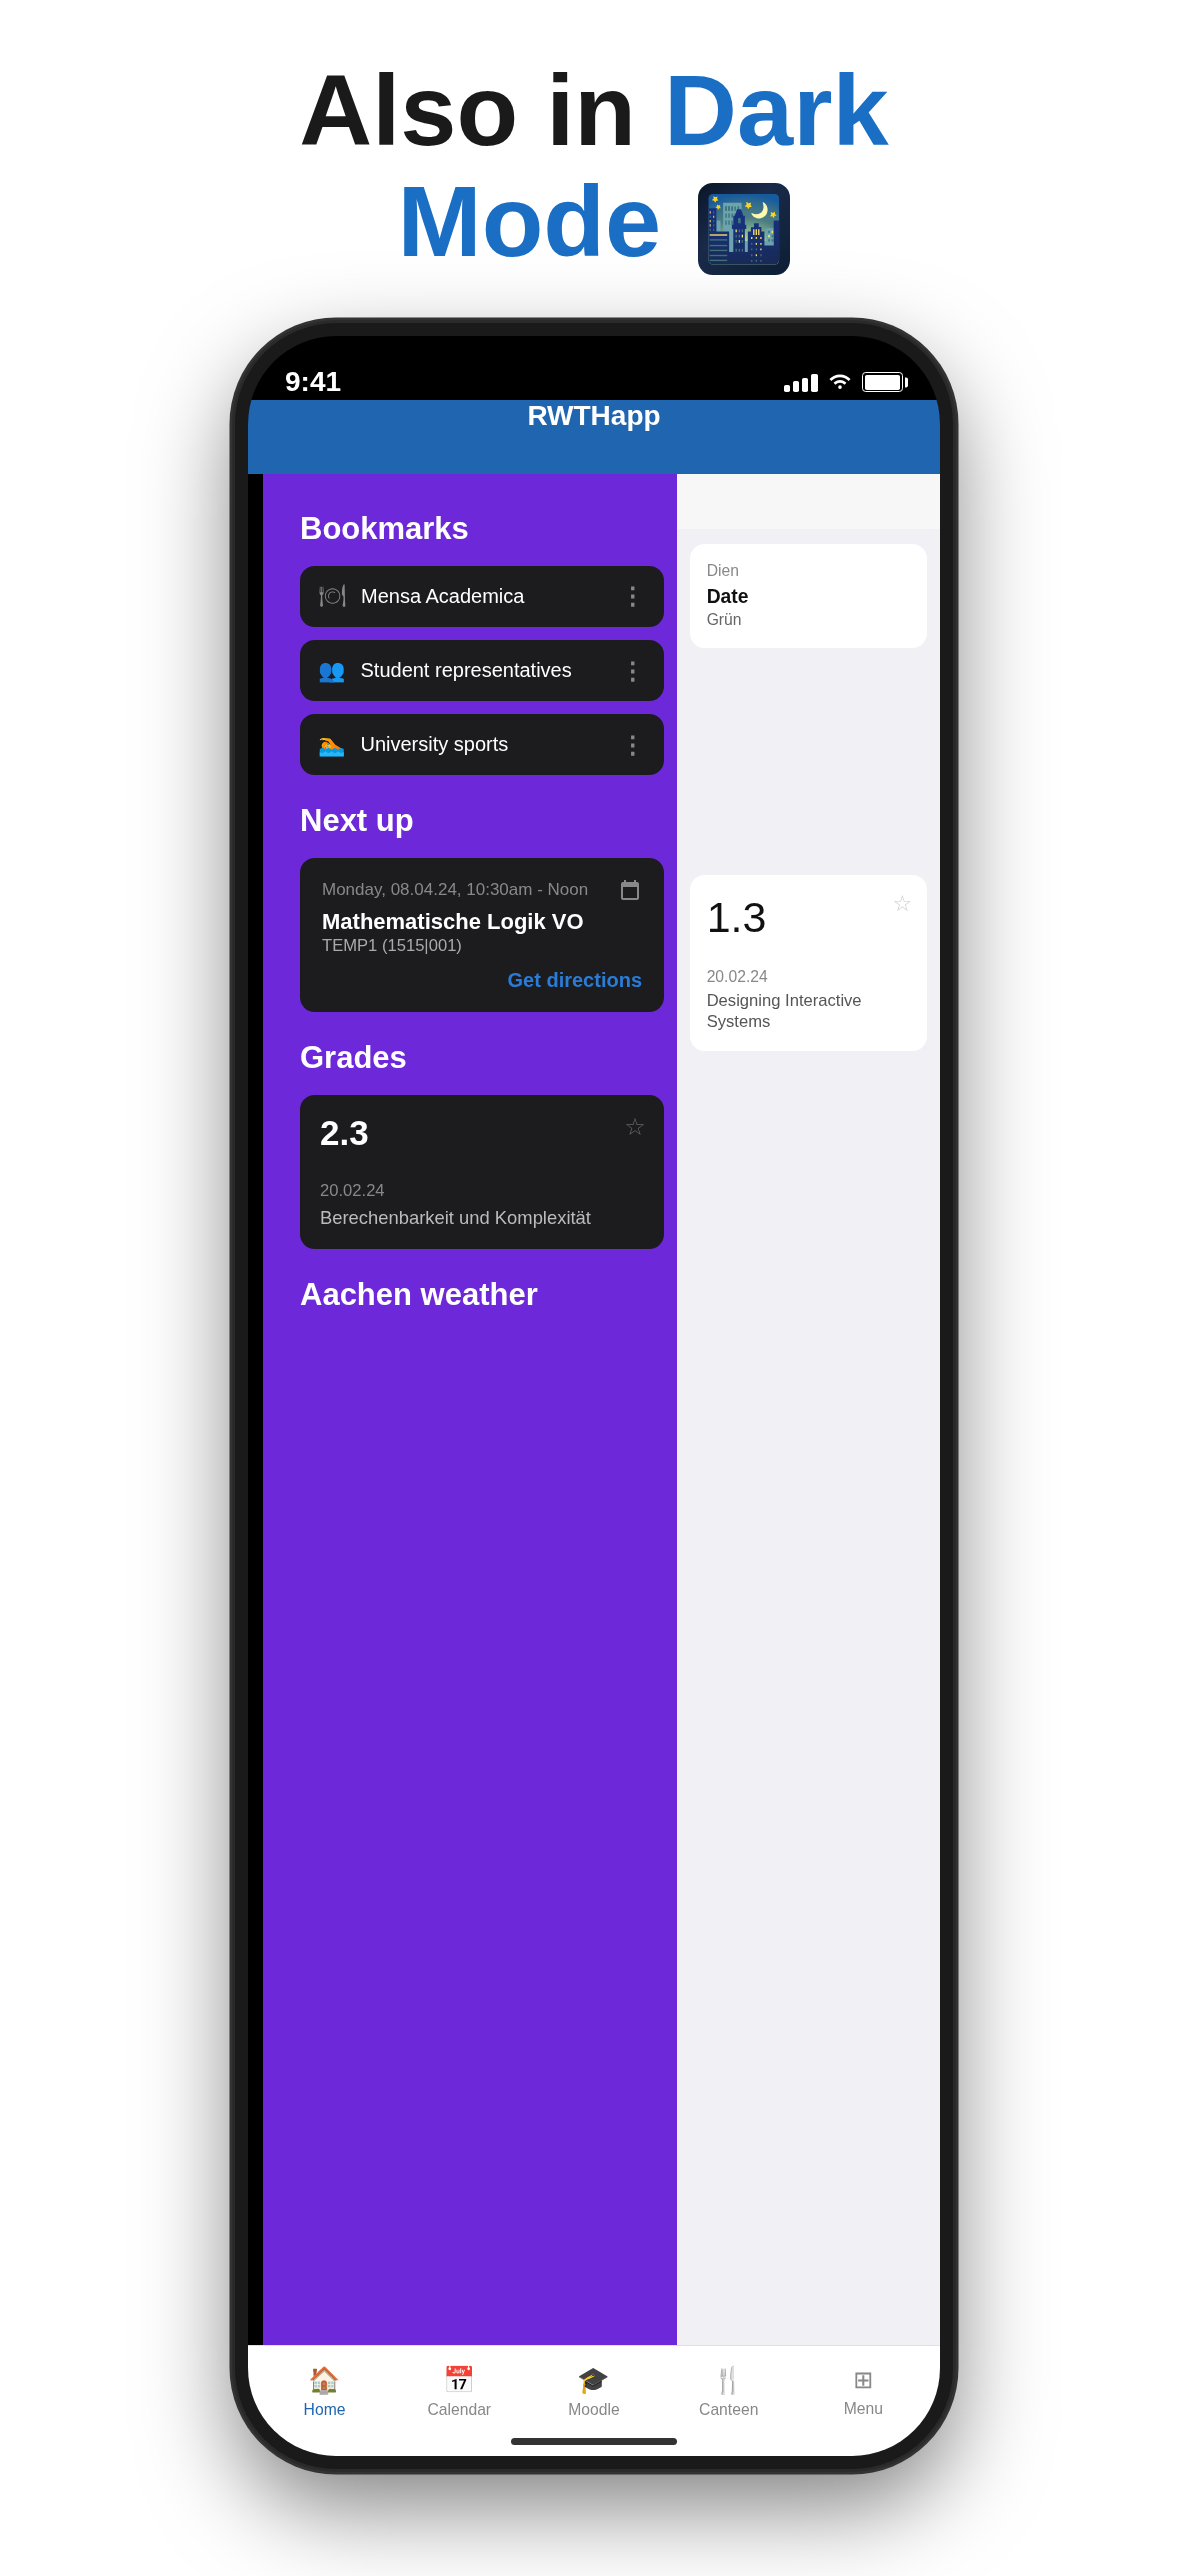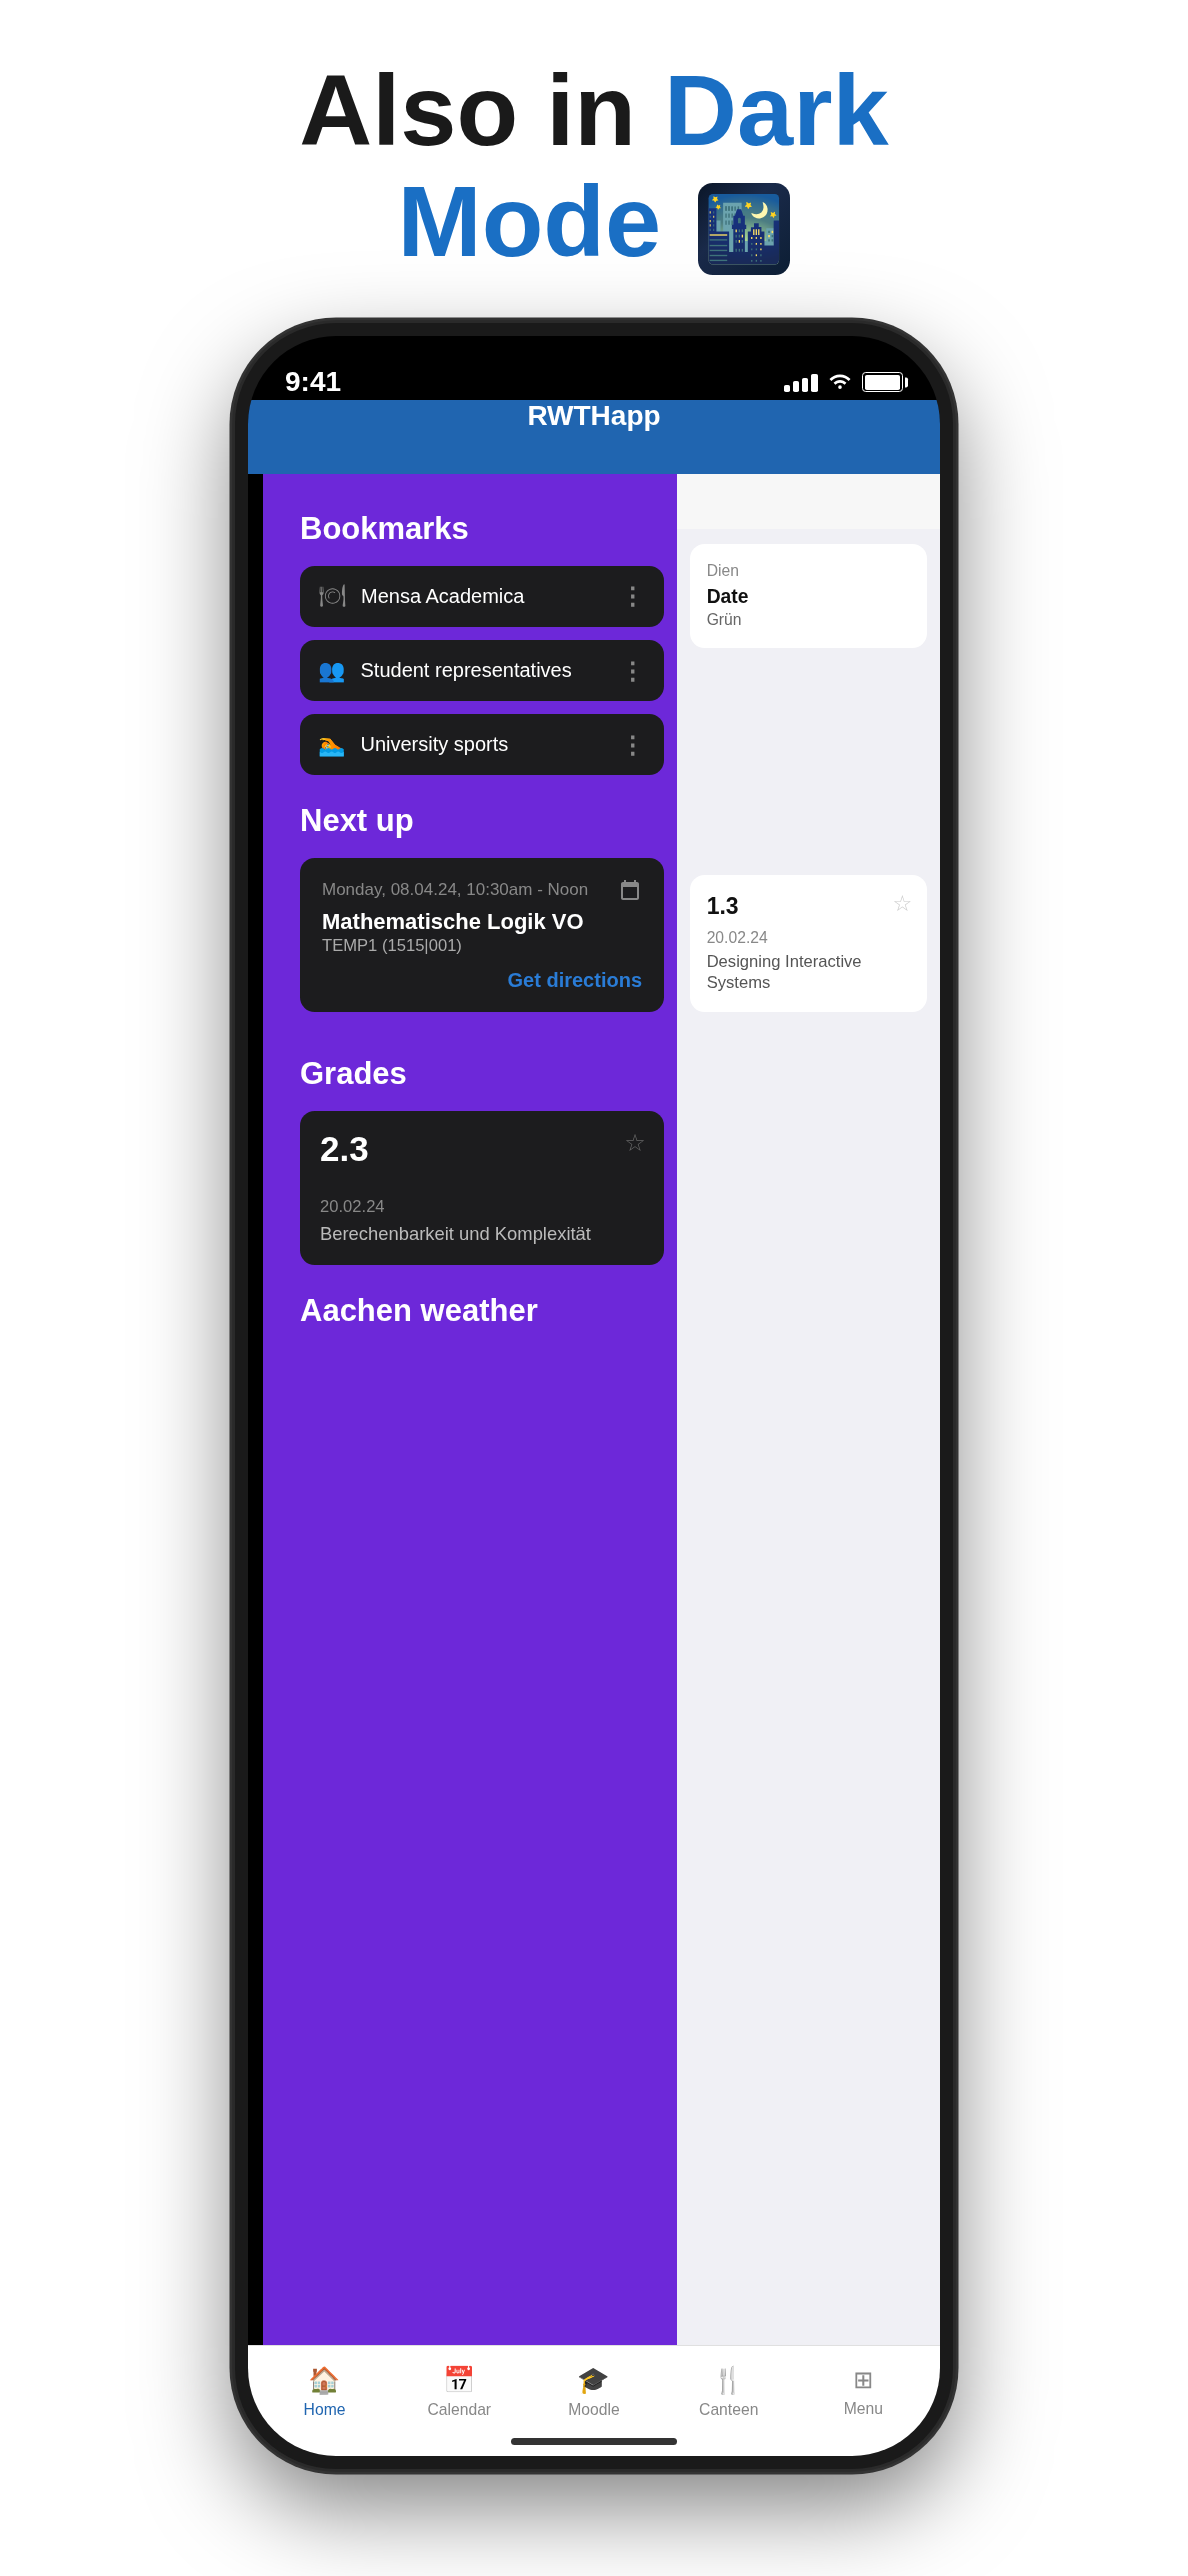--- a/index.html
+++ b/index.html
@@ -310,21 +310,21 @@
 
     .event-directions {
       color: #2a7cd6;
       font-size: 20px;
       font-weight: 600;
       text-align: right;
     }
 
     
     .grades-section {
-      margin-top: 44px;
+      margin-top: 28px;
     }
 
     .grade-card {
       background: #1c1c1e;
       border-radius: 14.7px;
       padding: 18.4px 20px;
       width: 100%;
       position: relative;
     }
 
@@ -396,23 +396,23 @@
       background: #fff;
       border-radius: 14.7px;
       padding: 18.4px 16.6px;
       margin-bottom: 14.7px;
       position: relative;
       margin-top: 9.2px;
     }
 
     .right-grade-num {
       color: #111;
-      font-size: 23px;
-      font-weight: 700;
-      margin-bottom: 9px;
+      font-size: 43px;
+      font-weight: 400;
+      margin-bottom: 26px;
     }
 
     .right-star {
       position: absolute;
       top: 16.6px;
       right: 14.7px;
       color: #ccc;
       font-size: 22px;
     }
 

